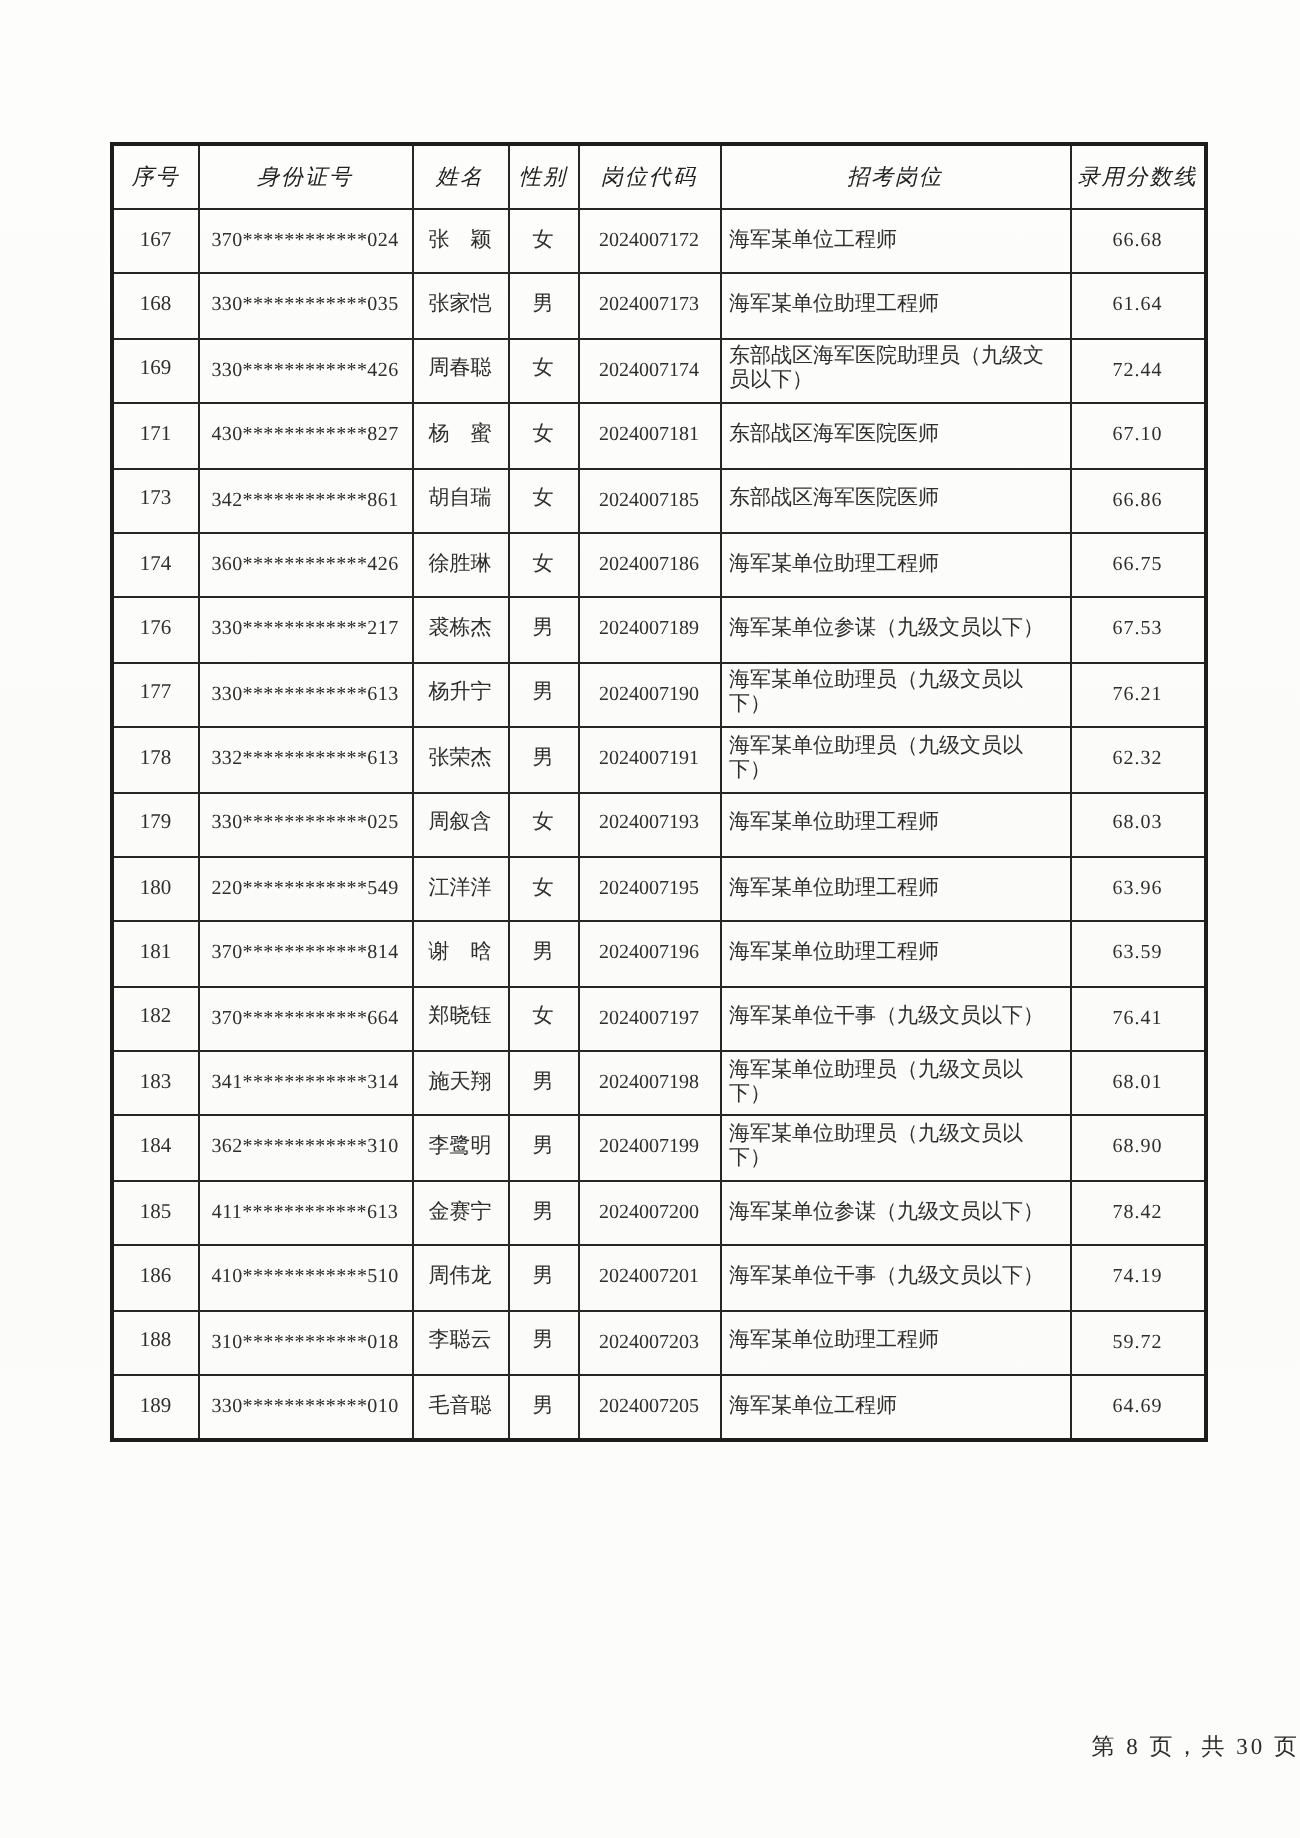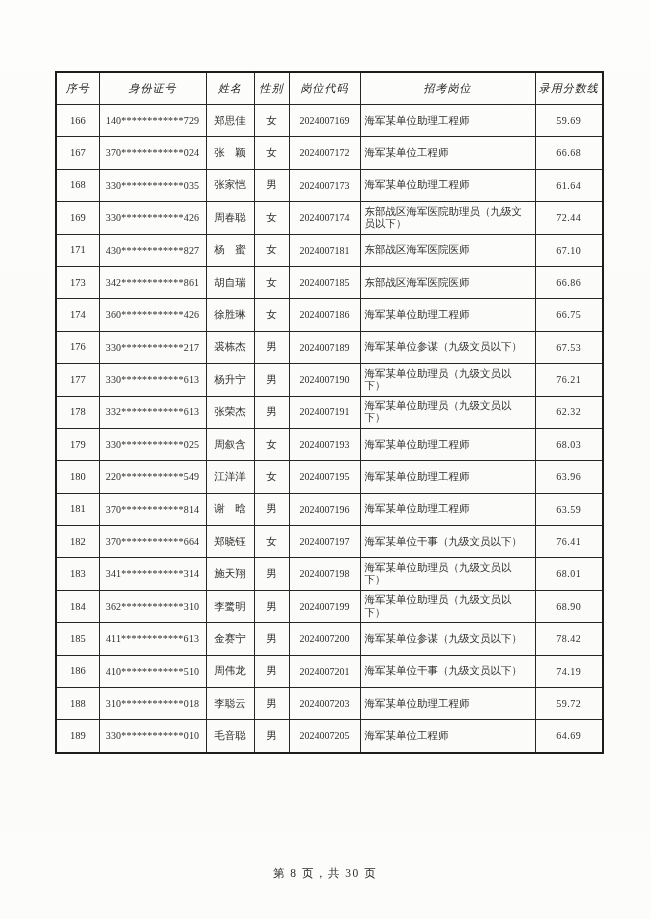--- a/index.html
+++ b/index.html
@@ -52,21 +52,21 @@
   col.w-seq{width:43px;}
   col.w-id{width:107px;}
   col.w-name{width:48px;}
   col.w-gender{width:35px;}
   col.w-code{width:71px;}
   col.w-pos{width:175px;}
   col.w-score{width:68px;}
   .page-footer{
     position:absolute;
     left:0;top:866px;width:650px;
-    text-align:center;
+    text-align:right;
     font-size:11.5px;
     letter-spacing:1.5px;
     color:#2b2b2b;
   }
 </style>
 </head>
 <body>
 
 <div class="sheet">
 
@@ -85,29 +85,20 @@
         <th>序号</th>
         <th>身份证号</th>
         <th>姓名</th>
         <th>性别</th>
         <th>岗位代码</th>
         <th>招考岗位</th>
         <th>录用分数线</th>
       </tr>
     </thead>
     <tbody id="table-body">
-  <tr>
-    <td class="c-seq">166</td>
-    <td class="c-id">140************729</td>
-    <td class="c-name">郑思佳</td>
-    <td class="c-gender">女</td>
-    <td class="c-code">2024007169</td>
-    <td class="c-pos">海军某单位助理工程师</td>
-    <td class="c-score">59.69</td>
-  </tr>
 
   <tr>
     <td class="c-seq">167</td>
     <td class="c-id">370************024</td>
     <td class="c-name">张　颖</td>
     <td class="c-gender">女</td>
     <td class="c-code">2024007172</td>
     <td class="c-pos">海军某单位工程师</td>
     <td class="c-score">66.68</td>
   </tr>

